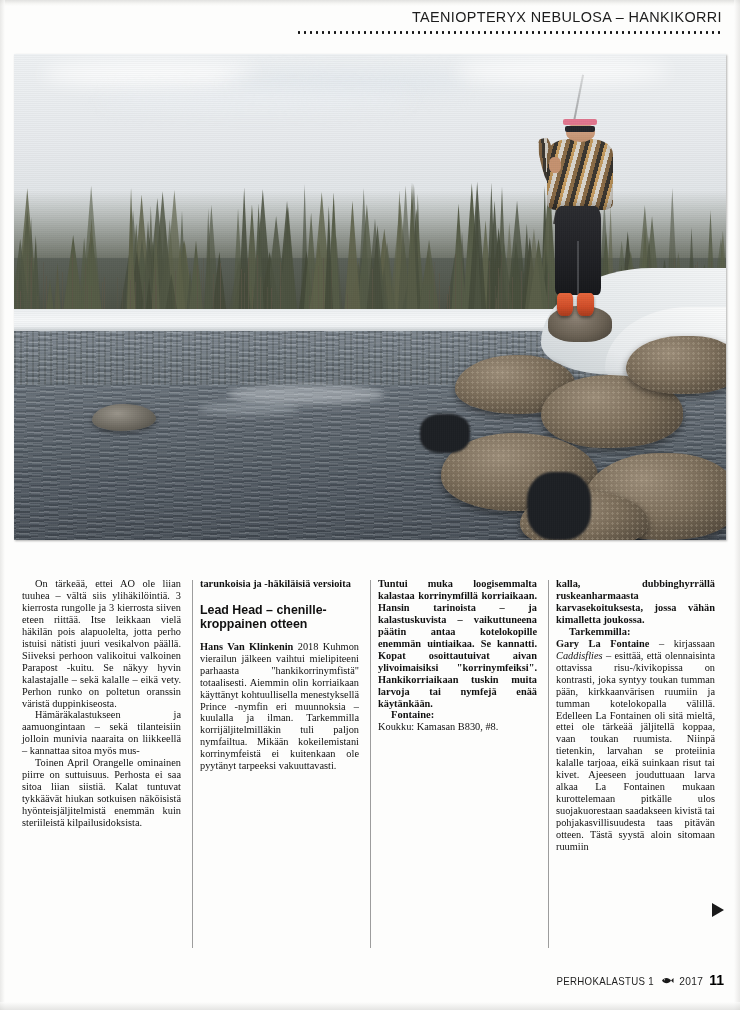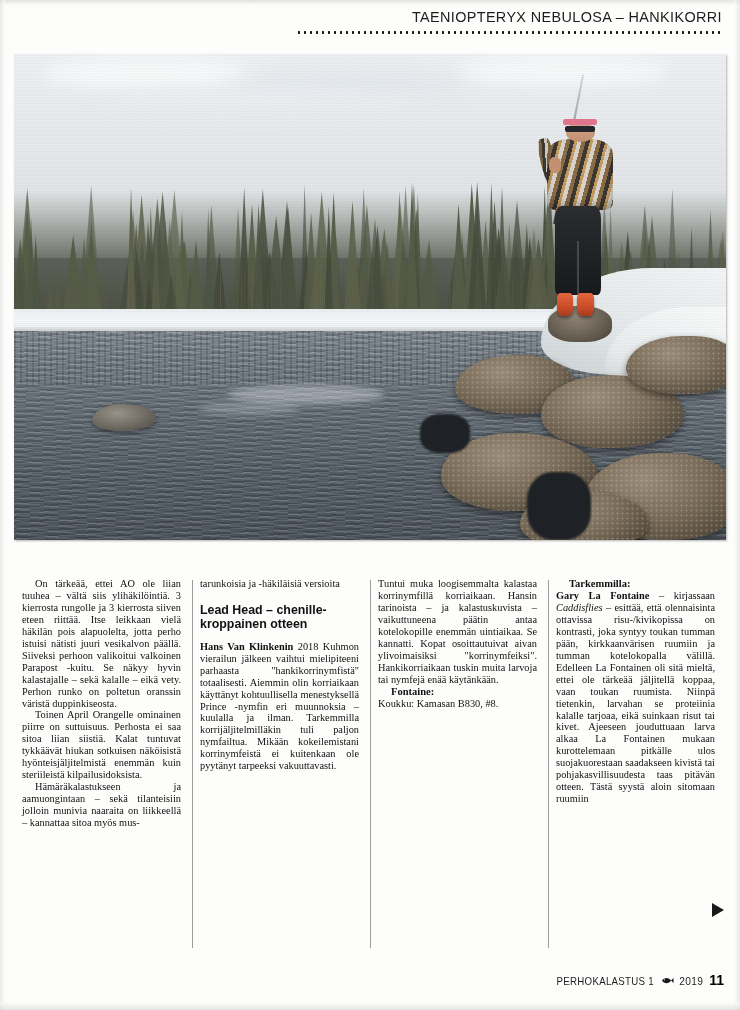--- a/index.html
+++ b/index.html
@@ -306,21 +306,21 @@
     hyphens: none;
     overflow: hidden;
   }
   .col + .col::before {
     content: "";
     position: absolute; left: 0; top: 2px; bottom: 2px;
     width: 1px; background: #9d9d9d;
   }
   .col p { margin: 0; text-indent: 13px; }
   .col p.noindent { text-indent: 0; }
-  .col p.runon { text-indent: 0; }
+  .col p.runon { text-indent: 0; font-weight: bold; }
   .col b { font-weight: 700; }
   .col i { font-style: italic; }
 
   .subhead {
     font-family: "Liberation Sans", sans-serif;
     font-weight: 700;
     font-size: 12.4px;
     line-height: 14.4px;
     margin: 13px 0 9px 0;
     text-align: left;
@@ -669,50 +669,51 @@
 
       <div class="photo-grain"></div>
     </div>
   </div>
 
 
   <div class="cols">
 
     <div class="col">
       <p>On tärkeää, ettei AO ole liian tuuhea – vältä siis ylihäkilöintiä. 3 kierrosta rungolle ja 3 kierrosta siiven eteen riittää. Itse leikkaan vielä häkilän pois alapuolelta, jotta perho istuisi nätisti juuri vesikalvon päällä. Siiveksi perhoon valikoitui valkoinen Parapost -kuitu. Se näkyy hyvin kalastajalle – sekä kalalle – eikä vety. Perhon runko on poltetun oranssin väristä duppinkiseosta.</p>
+      <p>Hämäräkalastukseen ja aamuongintaan – sekä tilanteisiin jolloin munivia naaraita on liikkeellä – kannattaa sitoa myös mus-</p>
       <p>Toinen April Orangelle ominainen piirre on suttuisuus. Perhosta ei saa sitoa liian siistiä. Kalat tuntuvat tykkäävät hiukan sotkuisen näköisistä hyönteisjäljitelmistä enemmän kuin steriileistä kilpailusidoksista.</p>
-      <p>Hämäräkalastukseen ja aamuongintaan – sekä tilanteisiin jolloin munivia naaraita on liikkeellä – kannattaa sitoa myös mus-</p>
     </div>
 
     <div class="col">
       <p class="runon">tarunkoisia ja -häkiläisiä versioita</p>
       <h2 class="subhead">Lead Head –  chenille-kroppainen otteen</h2>
       <p class="noindent"><b>Hans Van Klinkenin</b><span> 2018 Kuhmon vierailun jälkeen vaihtui mielipiteeni parhaasta "hankikorrinymfistä" totaalisesti. Aiemmin olin korriaikaan käyttänyt kohtuullisella menestyksellä Prince -nymfin eri muunnoksia – kuulalla ja ilman. Tarkemmilla korrijäljitelmilläkin tuli paljon nymfailtua. Mikään kokeilemistani korrinymfeistä ei kuitenkaan ole pyytänyt tarpeeksi vakuuttavasti.</span></p>
     </div>
 
     <div class="col">
       <p class="runon">Tuntui muka loogisemmalta kalastaa korrinymfillä korriaikaan. Hansin tarinoista – ja kalastuskuvista – vaikuttuneena päätin antaa kotelokopille enemmän uintiaikaa. Se kannatti. Kopat osoittautuivat aivan ylivoimaisiksi "korrinymfeiksi". Hankikorriaikaan tuskin muita larvoja tai nymfejä enää käytänkään.</p>
       <p class="minihead">Fontaine:</p>
       <p class="noindent">Koukku: Kamasan B830, #8.</p>
     </div>
 
     <div class="col">
+      <p class="runon">kalla, dubbinghyrrällä ruskeanharmaasta karvasekoituksesta, jossa vähän kimalletta joukossa.</p>
       <p class="minihead">Tarkemmilla:</p>
       <p class="noindent"><b>Gary La Fontaine</b><span> – kirjassaan </span><i>Caddisflies</i><span> – esittää, että olennaisinta ottavissa risu-/kivikopissa on kontrasti, joka syntyy toukan tumman pään, kirkkaanvärisen ruumiin ja tumman kotelokopalla välillä. Edelleen La Fontainen oli sitä mieltä, ettei ole tärkeää jäljitellä koppaa, vaan toukan ruumista. Niinpä tietenkin, larvahan se proteiinia kalalle tarjoaa, eikä suinkaan risut tai kivet. Ajeeseen jouduttuaan larva alkaa La Fontainen mukaan kurottelemaan pitkälle ulos suojakuorestaan saadakseen kivistä tai pohjakasvillisuudesta taas pitävän otteen. Tästä syystä aloin sitomaan ruumiin</span></p>
     </div>
   </div>
 
   <div class="cont-marker"></div>
 
   <div class="footer">
     <span class="foot-mag">PERHOKALASTUS 1</span>
     <span class="foot-fish">
       <svg width="13" height="9" viewBox="0 0 26 18" aria-hidden="true">
         <path d="M2 9 C6 2, 16 2, 20 9 C16 16, 6 16, 2 9 Z" fill="#1a1a1a"></path>
         <path d="M20 9 L25 4 L25 14 Z" fill="#1a1a1a"></path>
         <circle cx="7" cy="7.5" r="1.2" fill="#ffffff"></circle>
       </svg>
     </span>
-    <span class="foot-year">2019</span>
+    <span class="foot-year">2017</span>
     <span class="foot-page">11</span>
   </div>
 
 </div>
 
 </body></html>

